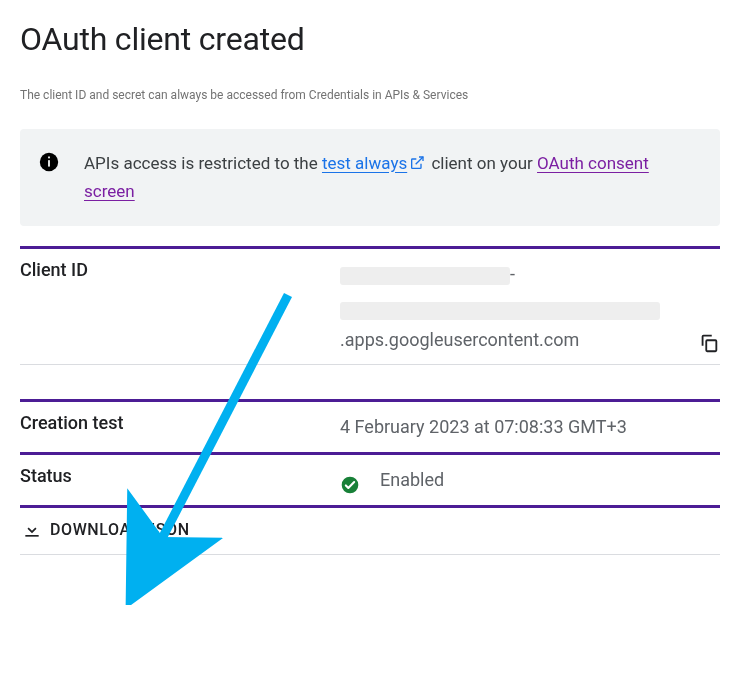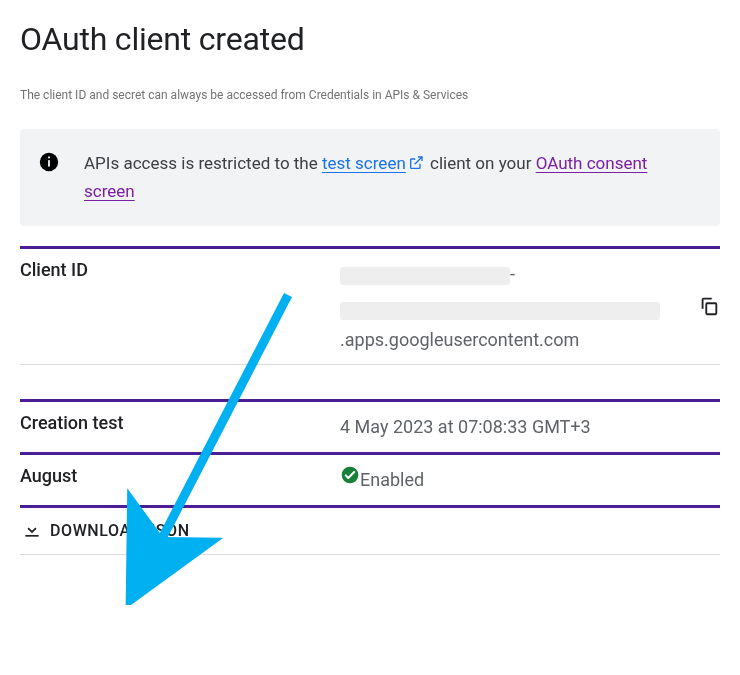--- a/index.html
+++ b/index.html
@@ -101,44 +101,44 @@
     }
     .blur-line.b1 { width: 170px; }
     .blur-line.b2 { width: 320px; }
     .blur-line.b3 { width: 90px; }
     .blur-line.b4 { width: 310px; }
     .value-suffix {
       color: #5f6368;
     }
     .line-with-copy {
       display: flex;
-      align-items: flex-start;
+      align-items: flex-end;
       justify-content: space-between;
       gap: 12px;
       width: 100%;
     }
     .copy-btn {
       cursor: pointer;
       flex: 0 0 auto;
     }
     .copy-btn svg { display:block; }
     .status-cell {
       display: flex;
-      align-items: flex-start;
-      gap: 0;
+      align-items: flex-end;
+      gap: 20px;
     }
     .check-circle svg { display:block; }
     .download-row td {
       border-top: 1px solid #dadce0;
       border-bottom: 1px solid #dadce0;
       padding: 8px 0;
     }
     .download-btn {
       display: inline-flex;
-      align-items: flex-end;
+      align-items: center;
       gap: 8px;
       font-size: 16px;
       font-weight: 500;
       color: #202124;
       letter-spacing: 0.6px;
       cursor: pointer;
       padding: 2px 2px;
     }
     .download-btn svg { display:block; }
     
@@ -158,21 +158,21 @@
 
 <div class="notice">
   <span class="info-icon">
     <svg width="22" height="22" viewBox="0 0 24 24" fill="#000">
       <circle cx="12" cy="12" r="10"></circle>
       <rect x="11" y="10" width="2" height="7" fill="#f1f3f4"></rect>
       <rect x="11" y="6" width="2" height="2" fill="#f1f3f4"></rect>
     </svg>
   </span>
   <div class="msg">
-    <span>APIs access is restricted to the </span><a href="#"><span>test screen</span><span class="ext-icon"><svg width="16" height="16" viewBox="0 0 24 24" fill="none" stroke="#1a73e8" stroke-width="2">
+    <span>APIs access is restricted to the </span><a href="#"><span>test always</span><span class="ext-icon"><svg width="16" height="16" viewBox="0 0 24 24" fill="none" stroke="#1a73e8" stroke-width="2">
             <path d="M18 13v6a1 1 0 0 1-1 1H5a1 1 0 0 1-1-1V7a1 1 0 0 1 1-1h6"></path>
             <path d="M15 3h6v6"></path>
             <path d="M10 14 L21 3"></path>
           </svg></span></a><span> client on your </span><a href="#" class="purple">OAuth consent screen</a>
   </div>
 </div>
 
 <table class="fields">
   <tbody>
       <tr>
@@ -192,24 +192,24 @@
               </svg>
         </span>
       </div>
     </td>
   </tr>
   <tr class="sep">
         <td colspan="2"></td>
       </tr>
   <tr>
     <td class="label">Creation test</td>
-    <td class="value">4 May 2023 at 07:08:33 GMT+3</td>
+    <td class="value">4 February 2023 at 07:08:33 GMT+3</td>
   </tr>
   <tr>
-    <td class="label">August</td>
+    <td class="label">Status</td>
     <td class="value">
       <div class="status-cell">
         <span class="check-circle">
           <svg width="20" height="20" viewBox="0 0 24 24">
                 <circle cx="12" cy="12" r="10" fill="#188038"></circle>
                 <path d="M7 12.5 l3 3 l7-7" fill="none" stroke="#fff" stroke-width="2.5" stroke-linecap="round" stroke-linejoin="round"></path>
               </svg>
         </span>
         <span>Enabled</span>
       </div>

